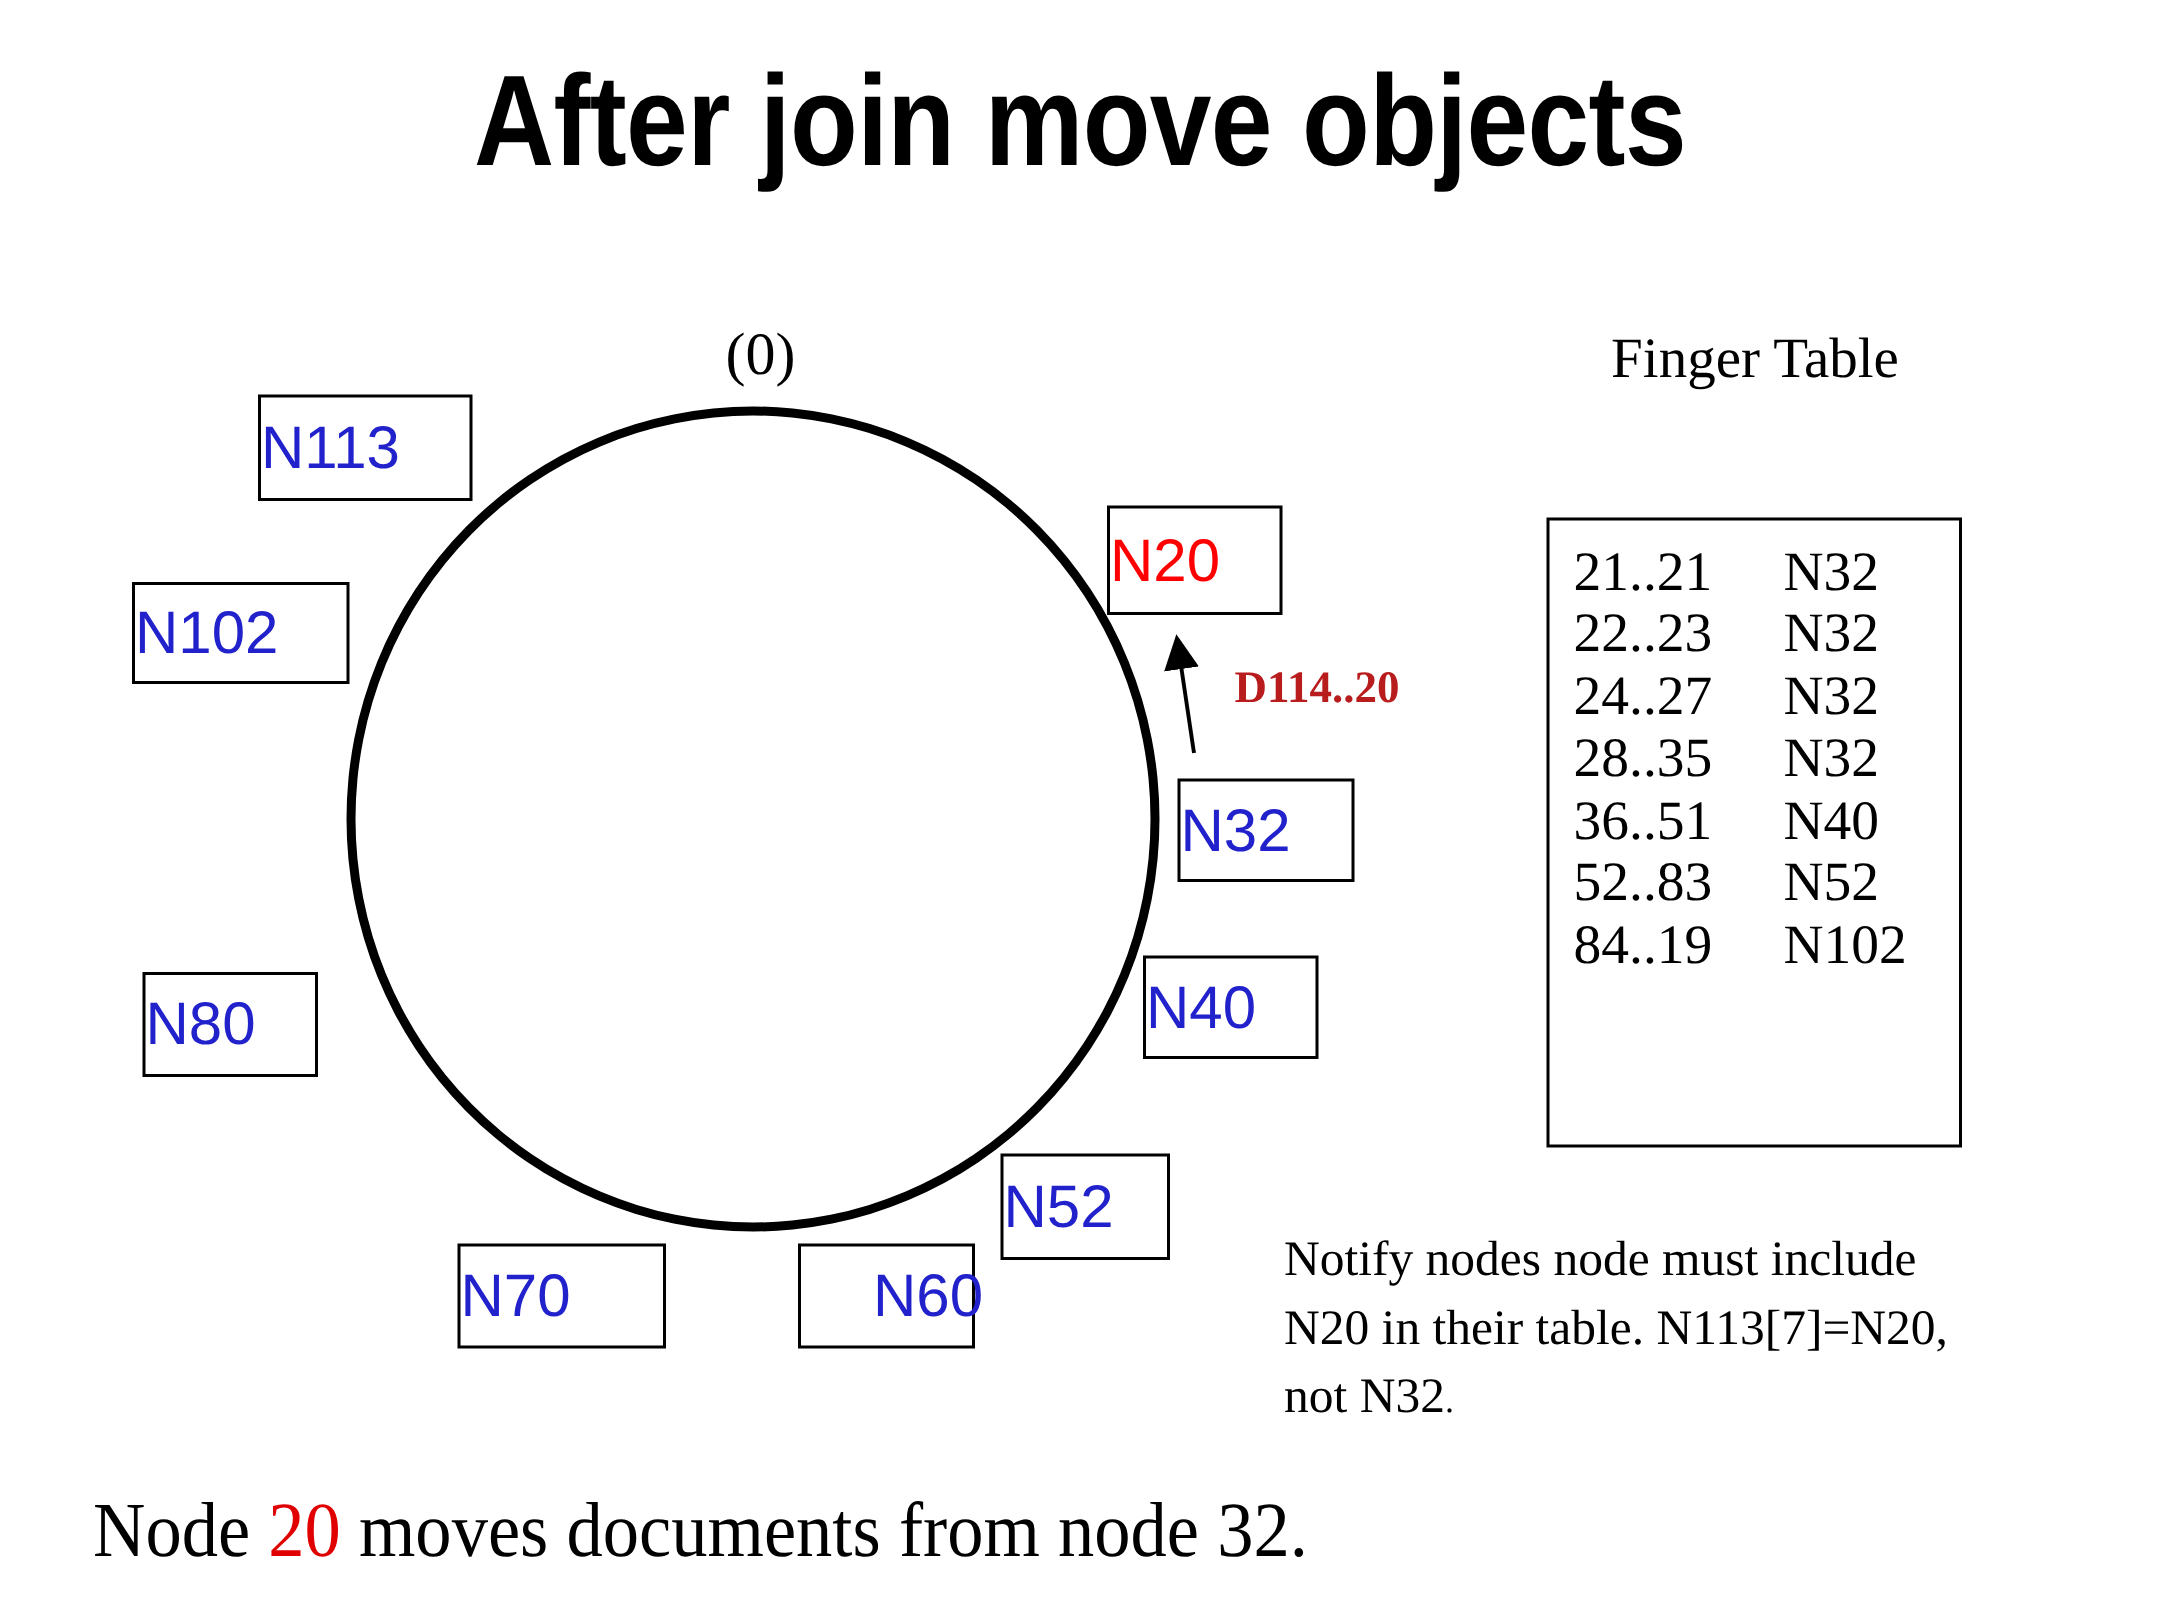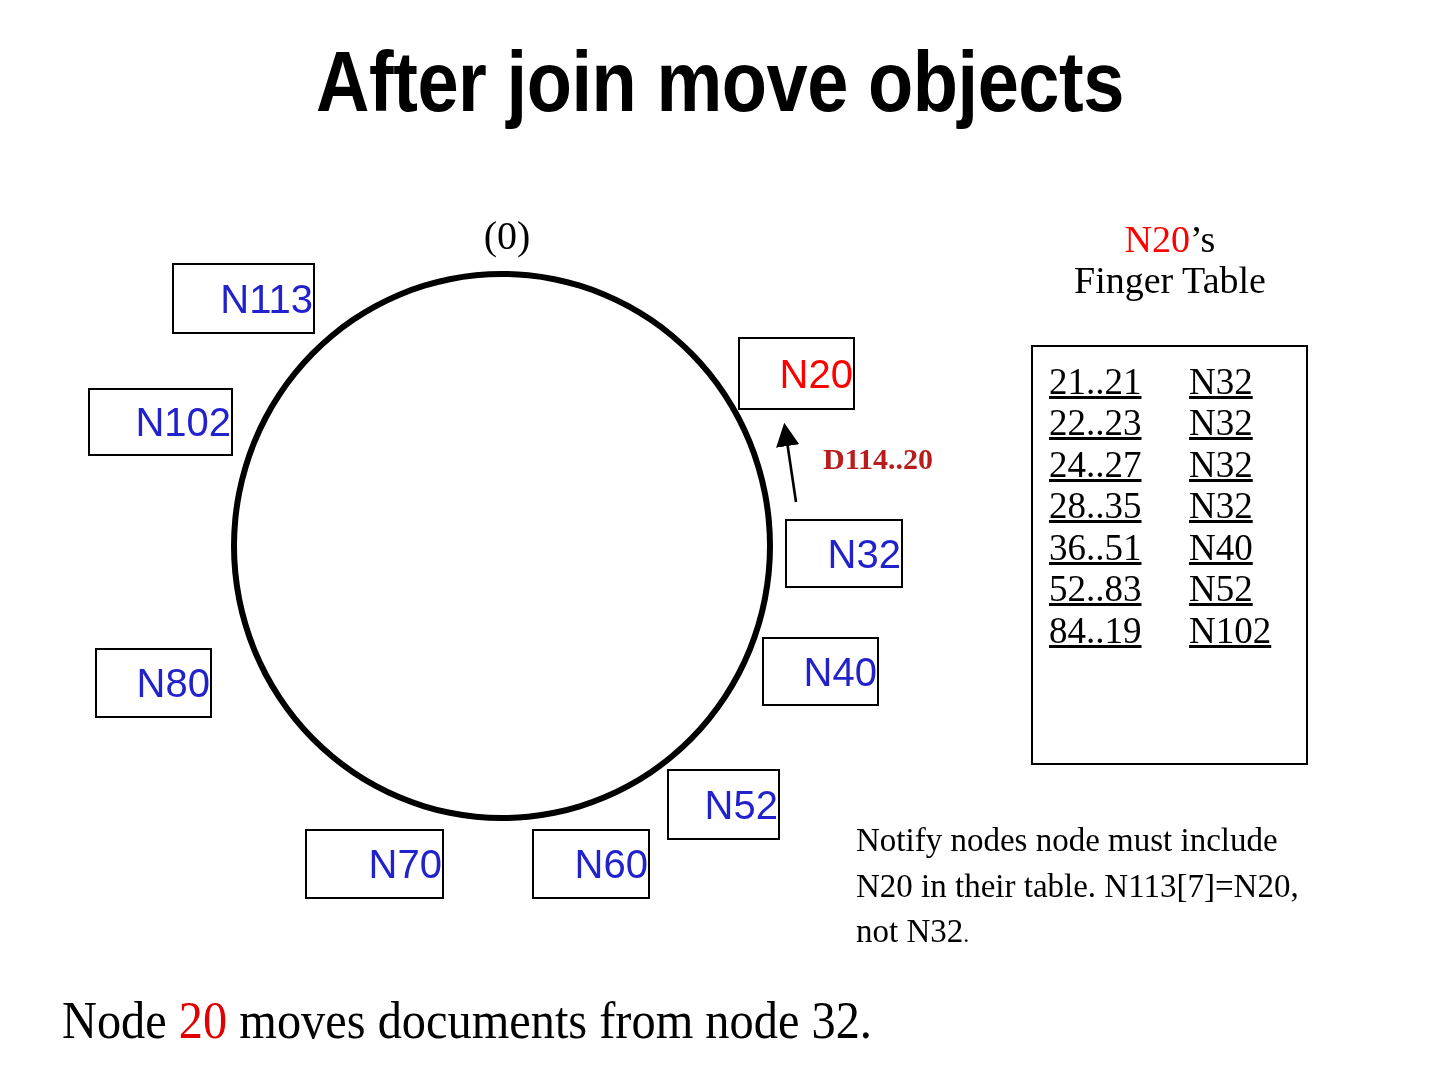--- a/index.html
+++ b/index.html
@@ -65,21 +65,21 @@
   .node-box {
     position: absolute;
     border: 2px solid #000000;
     background: #ffffff;
     box-sizing: border-box;
     font-family: "Liberation Sans", sans-serif;
     font-size: 40px;
     line-height: 1;
     display: flex;
     align-items: center;
-    justify-content: flex-end;
+    justify-content: flex-start;
     color: #2222cc;
     white-space: nowrap;
   }
   .node-box.accent { color: #ff0000; }
 
   
   #doc-arrow {
     position: absolute;
     left: 760px;
     top: 412px;
@@ -122,21 +122,20 @@
     box-sizing: border-box;
     background: #ffffff;
     padding: 14px 0 0 16px;
   }
   .ft-row {
     display: flex;
     font-size: 37px;
     line-height: 1.12;
     color: #000000;
     white-space: nowrap;
-    text-decoration: underline;
   }
   .ft-range { width: 140px; }
   .ft-target { }
 
   
   #notify {
     position: absolute;
     left: 856px;
     top: 818px;
     width: 560px;
@@ -178,21 +177,21 @@
       </div>
       <div class="node-box" style="left: 88px; top: 388px; width: 145px; height: 68px; color: rgb(34, 34, 204);">
         <span>N102</span>
       </div>
       <div class="node-box" style="left: 95px; top: 648px; width: 117px; height: 70px; color: rgb(34, 34, 204);">
         <span>N80</span>
       </div>
       <div class="node-box" style="left: 305px; top: 829px; width: 139px; height: 70px; color: rgb(34, 34, 204);">
         <span>N70</span>
       </div>
-      <div class="node-box" style="left: 532px; top: 829px; width: 118px; height: 70px; color: rgb(34, 34, 204);">
+      <div class="node-box" style="left: 532px; top: 829px; width: 118px; height: 70px; color: rgb(34, 34, 204); padding-left: 48px;">
         <span>N60</span>
       </div>
       <div class="node-box" style="left: 667px; top: 769px; width: 113px; height: 71px; color: rgb(34, 34, 204);">
         <span>N52</span>
       </div>
       <div class="node-box" style="left: 762px; top: 637px; width: 117px; height: 69px; color: rgb(34, 34, 204);">
         <span>N40</span>
       </div>
       <div class="node-box" style="left: 785px; top: 519px; width: 118px; height: 69px; color: rgb(34, 34, 204);">
         <span>N32</span>
@@ -206,23 +205,20 @@
     <defs>
       <marker id="arrowhead" markerWidth="9" markerHeight="9" refX="7" refY="4.5" orient="auto" markerUnits="strokeWidth">
         <path d="M0,0 L9,4.5 L0,9 Z" fill="#000000"></path>
       </marker>
     </defs>
     <line x1="36" y1="90" x2="25" y2="16" stroke="#000000" stroke-width="2.6" marker-end="url(#arrowhead)"></line>
   </svg>
   <div id="doc-label">D114..20</div>
 
   <div id="ft-header">
-    <div>
-      <span class="red">N20</span><span>’s</span>
-    </div>
     <div>Finger Table</div>
   </div>
 
   <div id="finger-table">
       <div class="ft-row">
         <span class="ft-range">21..21</span>
         <span class="ft-target">N32</span>
       </div>
       <div class="ft-row">
         <span class="ft-range">22..23</span>

